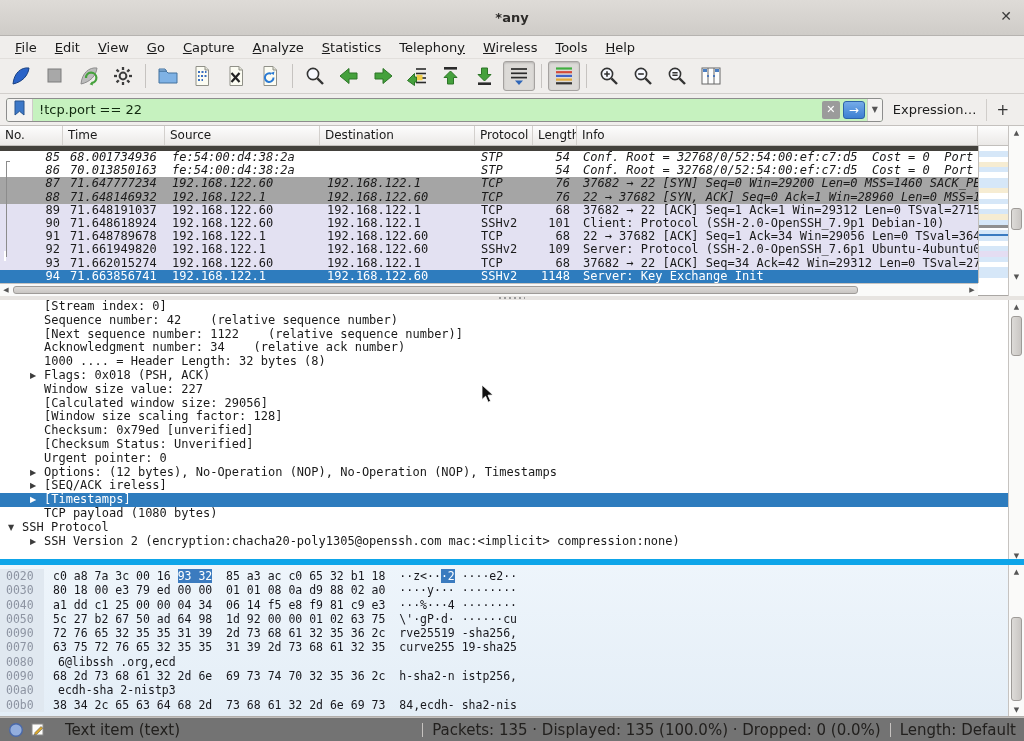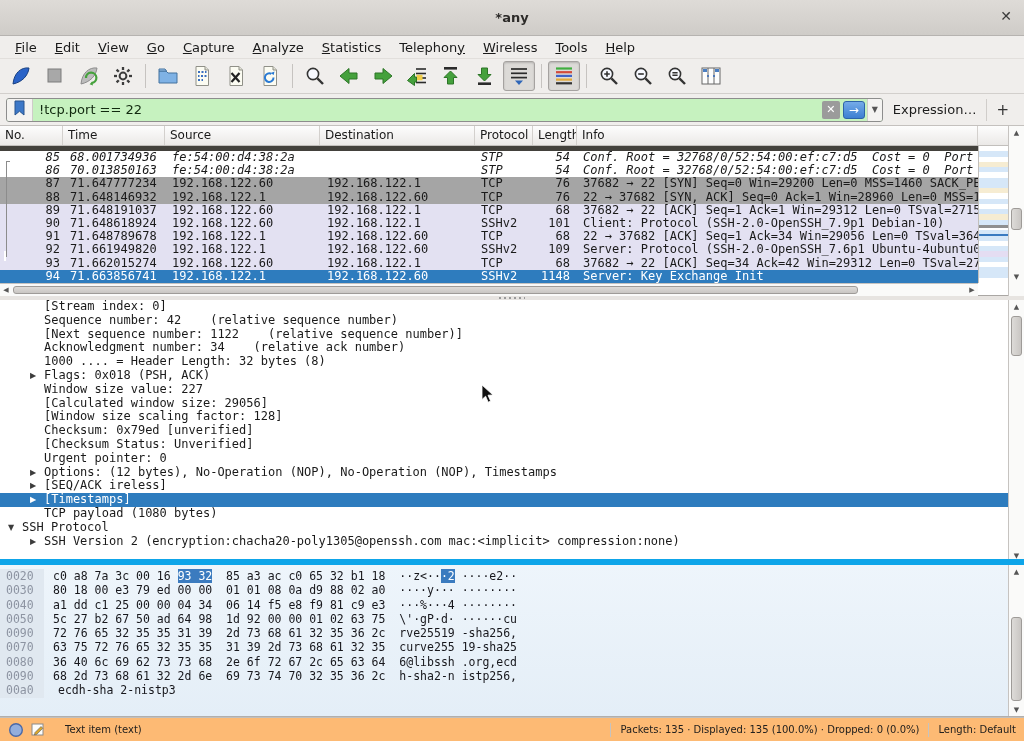--- a/index.html
+++ b/index.html
@@ -37,21 +37,21 @@
   
   .packet-list { position:relative; height:170px; background:#fff; border-bottom:1px solid #aaa7a4; }
   .pl-header { display:flex; height:20px; background:linear-gradient(#fdfdfd,#ebe9e7); border-bottom:1px solid #c2bfbc; font-size:12px; width:1008px; }
   .pl-h { padding:2px 0 0 5px; border-right:1px solid #d3d0cd; overflow:hidden; white-space:nowrap; flex-shrink:0; }
   .pl-rows { position:absolute; top:20px; left:0; width:978px; height:137px; overflow:hidden;
              font-family:"DejaVu Sans Mono", monospace; font-size:12px; }
   .partial-dark { height:5px; background:#43413c; }
   .pl-row { display:flex; height:13.2px; line-height:13.2px; white-space:pre; overflow:hidden; }
   .pl-c { flex-shrink:0; overflow:hidden; }
   .c-plain { background:#ffffff;font-style:italic; }
-  .c-syn { background:#a5a5a5; }
+  .c-syn { background:#a5a5a5;font-style:italic; }
   .c-tcp { background:#e3e1f2; }
   .c-selected { background:#2e7cbe; color:#fff; }
   .conv-bracket { position:absolute; left:6px; top:35px; width:4px; height:96px;
                   border-left:1px solid #8c8c8c; border-top:1px solid #8c8c8c; }
   .sel-tick { position:absolute; left:4px; top:125px; width:2px; height:10px; background:#fff; }
   .minimap { position:absolute; left:978px; top:20px; width:30px; height:137px; border-left:1px solid #c2bfbc; }
   .mm-stripe { width:100%; }
   .mm-view { position:absolute; left:0; top:79px; width:100%; height:58px; border-top:3px solid #8f8f8f; }
   .mm-cursor { position:absolute; left:0; top:88px; width:100%; height:2px; background:#3a7ac0; }
 
@@ -80,21 +80,21 @@
   
   .hex-pane { position:relative; height:152px; background:linear-gradient(#eef5fb,#e4eef7); border-bottom:1px solid #b2afac;
               font-family:"DejaVu Sans Mono", monospace; font-size:11.5px; padding-top:4px; overflow:hidden; }
   .hx-row { display:flex; height:14.3px; line-height:14.3px; white-space:pre; }
   .hx-off { width:44px; padding-left:6px; color:#8d94a2; background:#e0e8f0; flex-shrink:0; }
   .hx-bytes { padding-left:9px; color:#17171c; }
   .hx-ascii { padding-left:14px; color:#17171c; }
   .hl { background:#3b7bbf; color:#fff; }
 
   
-  .statusbar { height:24px; background:#fdba74; border-top:1px solid #c2bfbc; display:flex; align-items:center; padding:0 8px; font-size:10px; color:#22201e; }
+  .statusbar { height:24px; background:#737373; border-top:1px solid #c2bfbc; display:flex; align-items:center; padding:0 8px; font-size:15px; color:#22201e; }
   .sb-icon { margin-right:7px; display:flex; align-items:center; }
   .sb-spacer { flex:1; }
   .sb-sep { width:1px; height:14px; background:#c6c3c0; margin:0 9px; }
 
   .mouse-cursor { position:absolute; left:481px; top:384px; z-index:99; pointer-events:none; }
 </style>
 </head>
 <body>
 
 <div class="titlebar">
@@ -442,23 +442,24 @@
 </div>
 
 <div class="hex-pane">
   <div id="hex-rows">
       <div class="hx-row"><div class="hx-off">0020</div><div class="hx-bytes">c0 a8 7a 3c 00 16 <span class="hl">93 32</span>  85 a3 ac c0 65 32 b1 18</div><div class="hx-ascii">··z&lt;··<span class="hl">·2</span> ····e2··</div></div>
       <div class="hx-row"><div class="hx-off">0030</div><div class="hx-bytes">80 18 00 e3 79 ed 00 00  01 01 08 0a d9 88 02 a0</div><div class="hx-ascii">····y··· ········</div></div>
       <div class="hx-row"><div class="hx-off">0040</div><div class="hx-bytes">a1 dd c1 25 00 00 04 34  06 14 f5 e8 f9 81 c9 e3</div><div class="hx-ascii">···%···4 ········</div></div>
       <div class="hx-row"><div class="hx-off">0050</div><div class="hx-bytes">5c 27 b2 67 50 ad 64 98  1d 92 00 00 01 02 63 75</div><div class="hx-ascii">\'·gP·d· ······cu</div></div>
       <div class="hx-row"><div class="hx-off">0090</div><div class="hx-bytes">72 76 65 32 35 35 31 39  2d 73 68 61 32 35 36 2c</div><div class="hx-ascii">rve25519 -sha256,</div></div>
       <div class="hx-row"><div class="hx-off">0070</div><div class="hx-bytes">63 75 72 76 65 32 35 35  31 39 2d 73 68 61 32 35</div><div class="hx-ascii">curve255 19-sha25</div></div>
-      <div class="hx-row"><div class="hx-off">0080</div><div class="hx-bytes">36 40 6c 69 62 73 73 68  2e 6f 72 67 2c 65 63 64</div><div class="hx-ascii">6@libssh .org,ecd</div></div>
+      <div class="hx-row"><div class="hx-off">0080</div><div class="hx-ascii">6@libssh .org,ecd</div></div>
       <div class="hx-row"><div class="hx-off">0090</div><div class="hx-bytes">68 2d 73 68 61 32 2d 6e  69 73 74 70 32 35 36 2c</div><div class="hx-ascii">h-sha2-n istp256,</div></div>
       <div class="hx-row"><div class="hx-off">00a0</div><div class="hx-ascii">ecdh-sha 2-nistp3</div></div>
+      <div class="hx-row"><div class="hx-off">00b0</div><div class="hx-bytes">38 34 2c 65 63 64 68 2d  73 68 61 32 2d 6e 69 73</div><div class="hx-ascii">84,ecdh- sha2-nis</div></div>
     </div>
   <div class="vscroll" style="right:0; top:0; height:152px;">
     <div class="sb-arrow">▲</div>
     <div class="sb-thumb" style="top:52px; height:84px;"></div>
     <div class="sb-arrow" style="position:absolute; top:138px; width:100%;">▼</div>
   </div>
 </div>
 
 <div class="statusbar">
   <span class="sb-icon">

